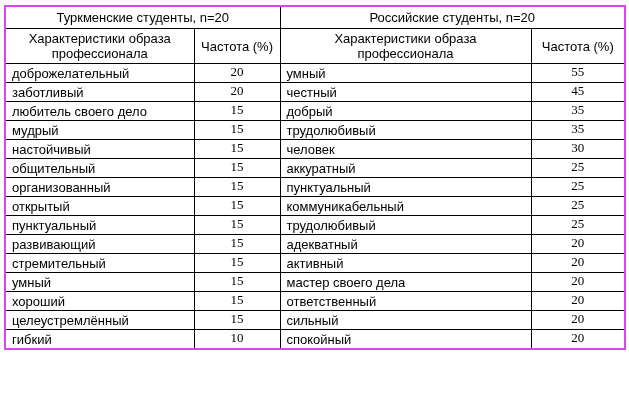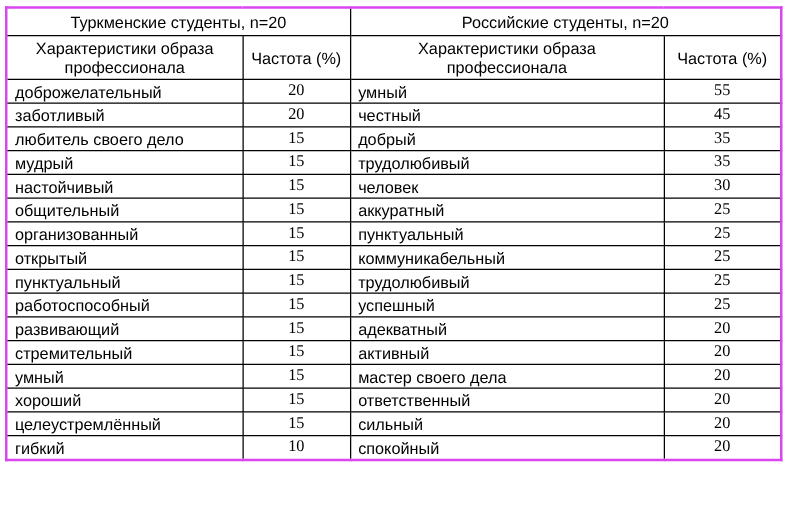--- a/index.html
+++ b/index.html
@@ -141,26 +141,20 @@
           <td class="td-label">коммуникабельный</td>
           <td class="td-freq">25</td>
         </tr>
         <tr>
           <td class="td-label">пунктуальный</td>
           <td class="td-freq">15</td>
           <td class="td-label">трудолюбивый</td>
           <td class="td-freq">25</td>
         </tr>
         <tr>
-          <td class="td-label">работоспособный</td>
-          <td class="td-freq">15</td>
-          <td class="td-label">успешный</td>
-          <td class="td-freq">25</td>
-        </tr>
-        <tr>
           <td class="td-label">развивающий</td>
           <td class="td-freq">15</td>
           <td class="td-label">адекватный</td>
           <td class="td-freq">20</td>
         </tr>
         <tr>
           <td class="td-label">стремительный</td>
           <td class="td-freq">15</td>
           <td class="td-label">активный</td>
           <td class="td-freq">20</td>

